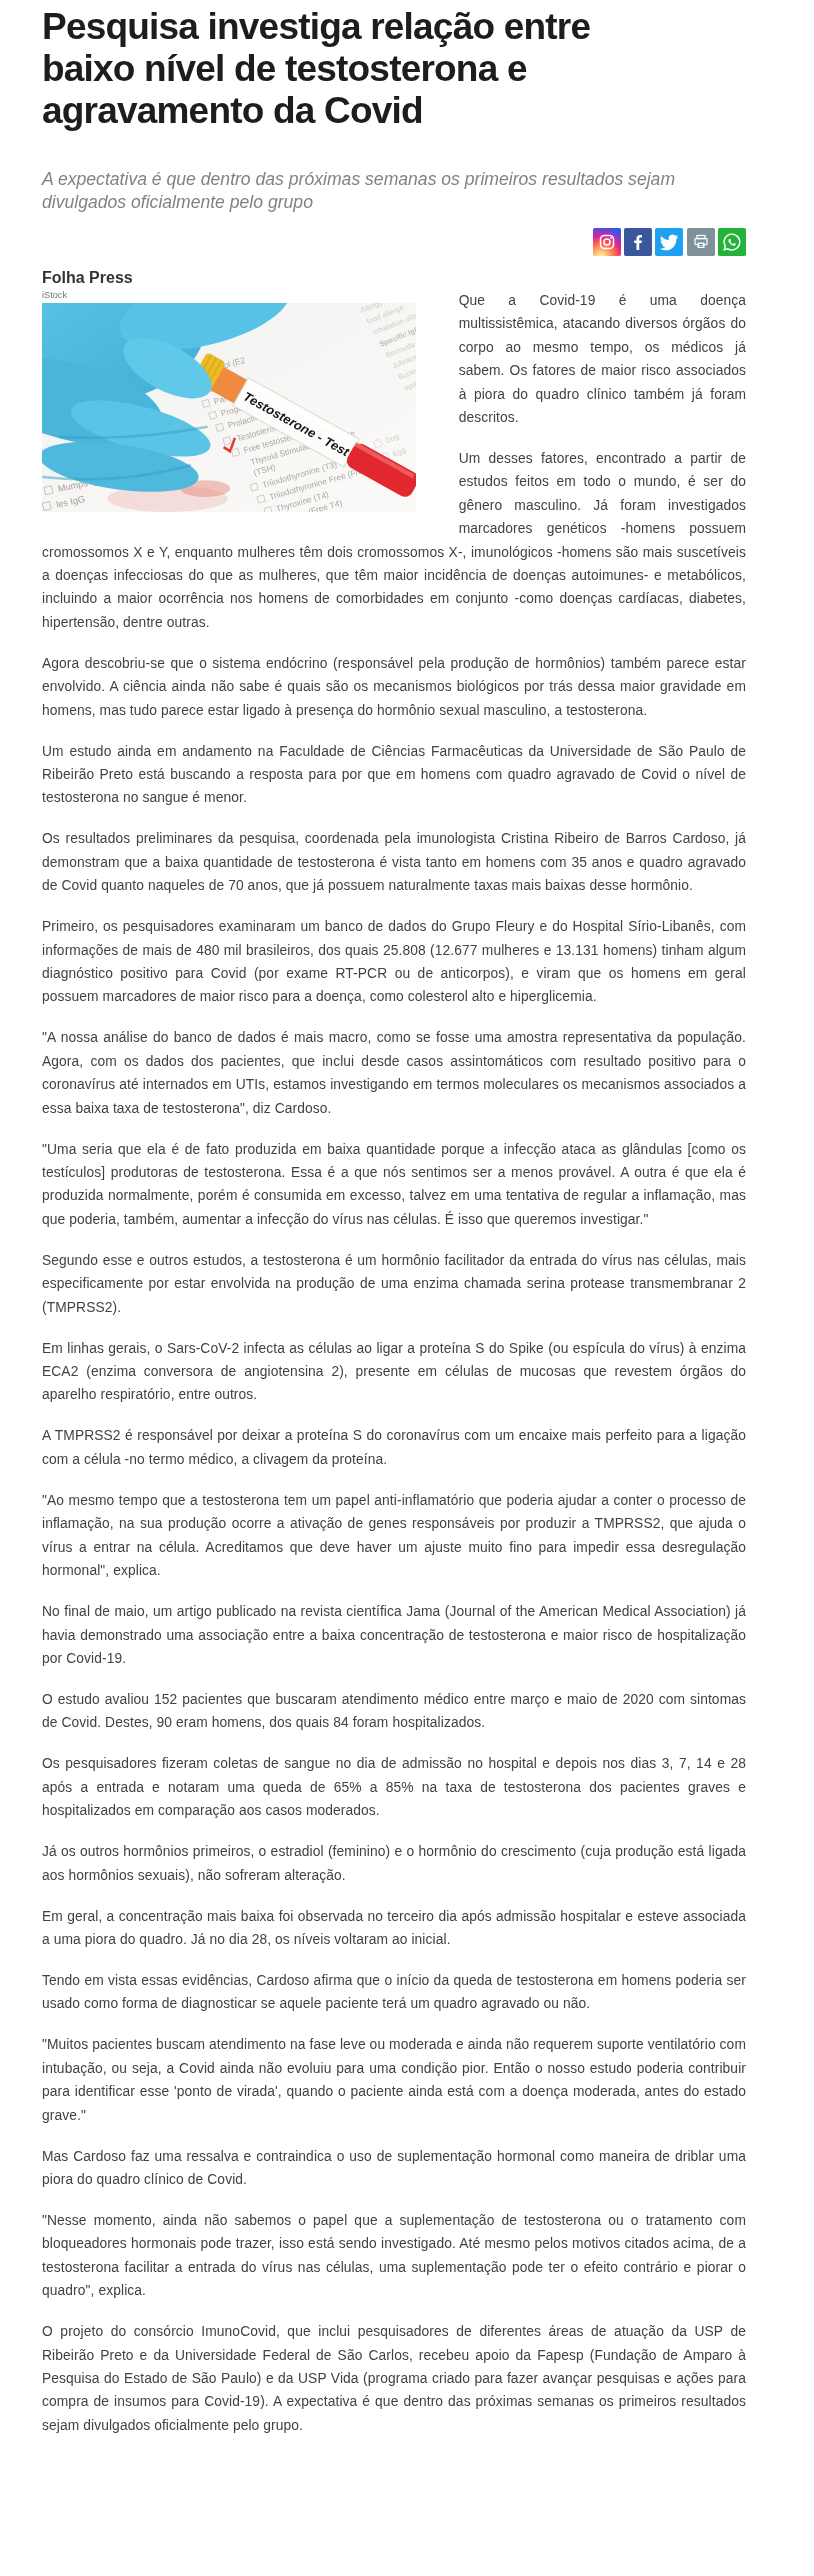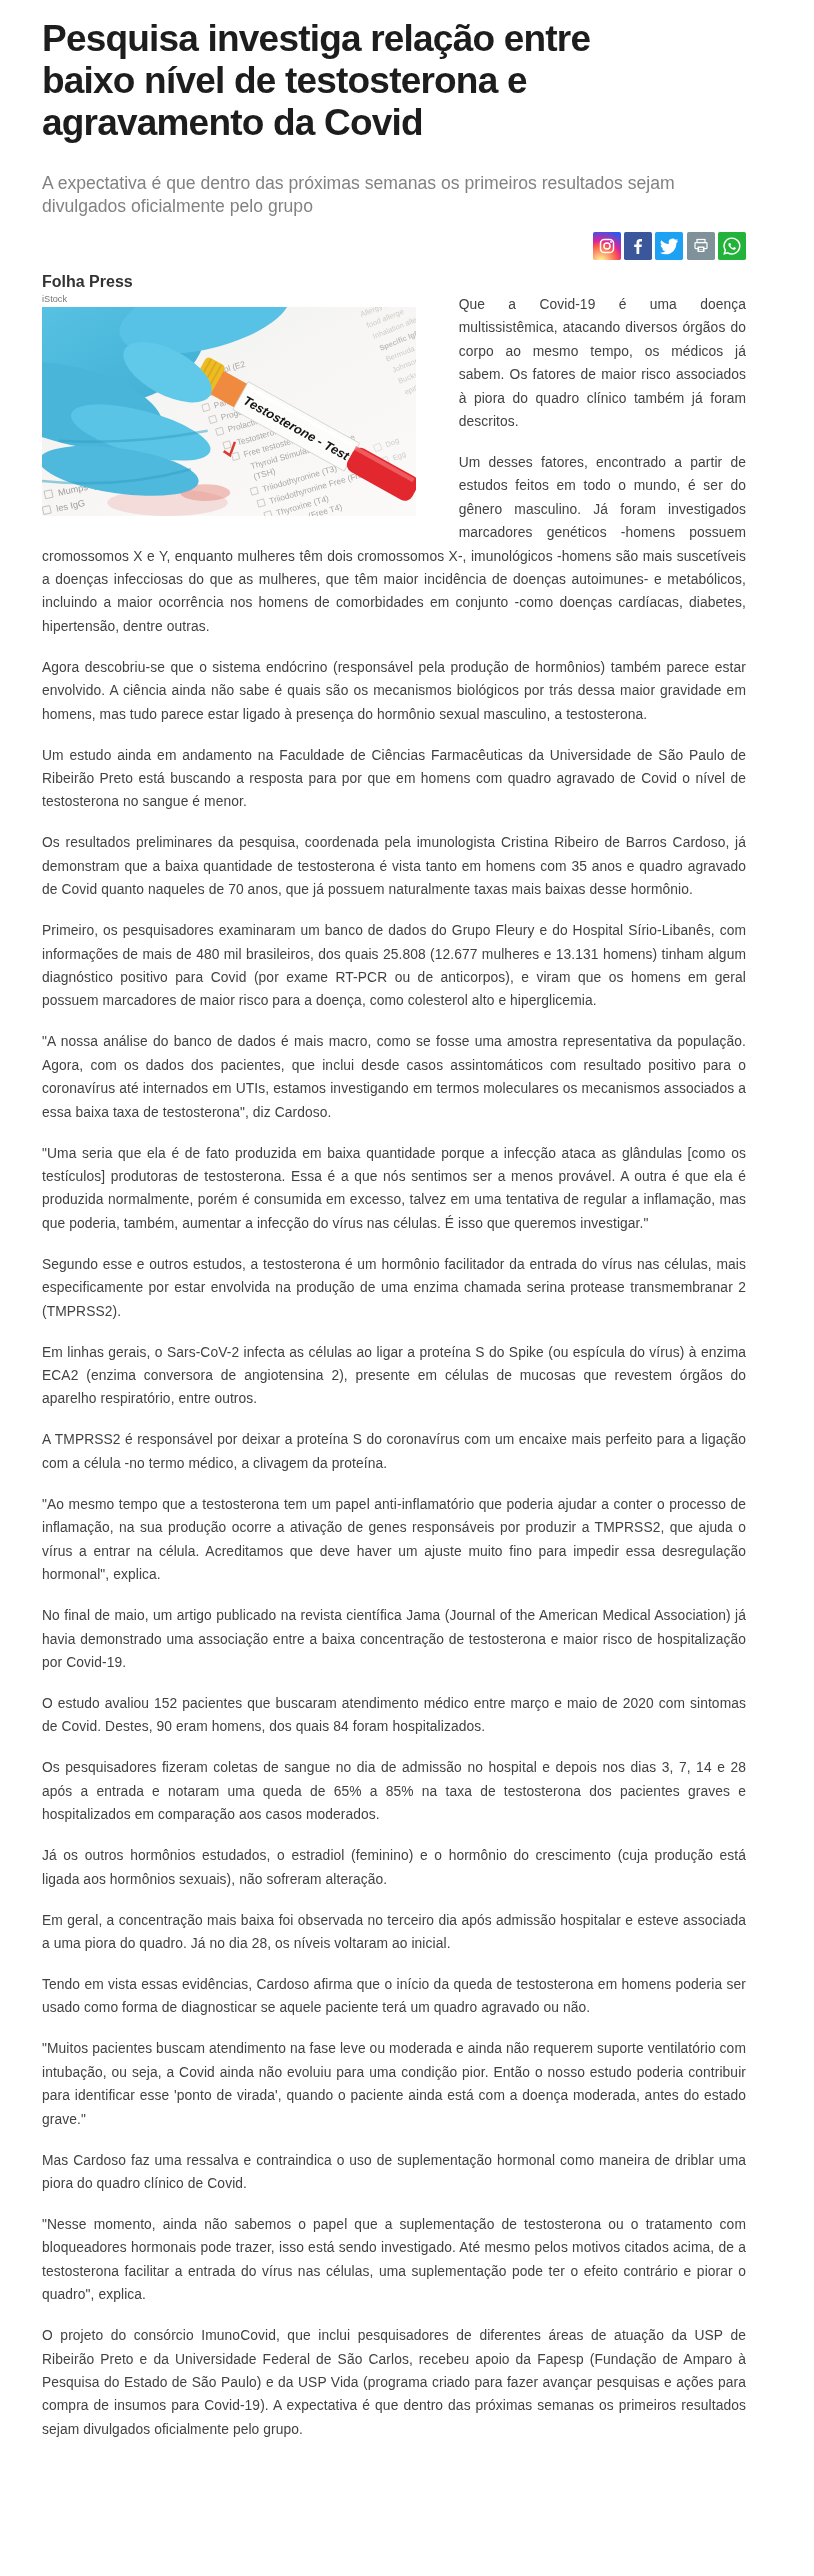--- a/index.html
+++ b/index.html
@@ -1,21 +1,21 @@
 <!DOCTYPE html>
 <html lang="pt" style="font-size:13.4px"><head>
 <meta charset="utf-8">
 <style>
   html,body{margin:0;padding:0;background:#ffffff;}
   body{width:814px;font-family:"Liberation Sans", Arial, sans-serif;color:#3f3f3f;}
   .page{padding:0 68px 3.3px 42px;}
-  h1{margin:0;padding-top:18px;font-size:37px;line-height:42px;font-weight:bold;
+  h1{margin:0;padding-top:6px;font-size:37px;line-height:42px;font-weight:bold;
      color:#1d1d1d;letter-spacing:-0.8px;max-width:685px;}
   h1 span{display:block;}
-  .subtitle{margin-top:28px;font-size:17.6px;line-height:22.6px;color:#828282;max-width:705px;}
+  .subtitle{margin-top:36px;font-style:italic;font-size:17.6px;line-height:22.6px;color:#828282;max-width:705px;}
   .share-row{margin-top:15px;display:flex;justify-content:flex-end;gap:3.3px;}
   .share-btn{width:28px;height:28px;border-radius:1.7px;display:flex;align-items:center;justify-content:center;cursor:pointer;}
   .share-btn svg{display:block;}
   .ig{background:radial-gradient(circle at 28% 107%,#fdf497 0%,#fdf497 5%,#fd5949 45%,#d6249f 60%,#285AEB 90%);}
   .fb{background:#39579A;}
   .tw{background:#1DA1F2;}
   .pr{background:#7F9299;}
   .wa{background:#23B33A;}
   .byline{margin-top:13px;font-size:16px;font-weight:bold;color:#333333;}
   .article{margin-top:1.7px;}
@@ -192,21 +192,21 @@
     <p>Primeiro, os pesquisadores examinaram um banco de dados do Grupo Fleury e do Hospital Sírio-Libanês, com informações de mais de 480 mil brasileiros, dos quais 25.808 (12.677 mulheres e 13.131 homens) tinham algum diagnóstico positivo para Covid (por exame RT-PCR ou de anticorpos), e viram que os homens em geral possuem marcadores de maior risco para a doença, como colesterol alto e hiperglicemia.</p>
     <p>"A nossa análise do banco de dados é mais macro, como se fosse uma amostra representativa da população. Agora, com os dados dos pacientes, que inclui desde casos assintomáticos com resultado positivo para o coronavírus até internados em UTIs, estamos investigando em termos moleculares os mecanismos associados a essa baixa taxa de testosterona", diz Cardoso.</p>
     <p>"Uma seria que ela é de fato produzida em baixa quantidade porque a infecção ataca as glândulas [como os testículos] produtoras de testosterona. Essa é a que nós sentimos ser a menos provável. A outra é que ela é produzida normalmente, porém é consumida em excesso, talvez em uma tentativa de regular a inflamação, mas que poderia, também, aumentar a infecção do vírus nas células. É isso que queremos investigar."</p>
     <p>Segundo esse e outros estudos, a testosterona é um hormônio facilitador da entrada do vírus nas células, mais especificamente por estar envolvida na produção de uma enzima chamada serina protease transmembranar 2 (TMPRSS2).</p>
     <p>Em linhas gerais, o Sars-CoV-2 infecta as células ao ligar a proteína S do Spike (ou espícula do vírus) à enzima ECA2 (enzima conversora de angiotensina 2), presente em células de mucosas que revestem órgãos do aparelho respiratório, entre outros.</p>
     <p>A TMPRSS2 é responsável por deixar a proteína S do coronavírus com um encaixe mais perfeito para a ligação com a célula -no termo médico, a clivagem da proteína.</p>
     <p>"Ao mesmo tempo que a testosterona tem um papel anti-inflamatório que poderia ajudar a conter o processo de inflamação, na sua produção ocorre a ativação de genes responsáveis por produzir a TMPRSS2, que ajuda o vírus a entrar na célula. Acreditamos que deve haver um ajuste muito fino para impedir essa desregulação hormonal", explica.</p>
     <p>No final de maio, um artigo publicado na revista científica Jama (Journal of the American Medical Association) já havia demonstrado uma associação entre a baixa concentração de testosterona e maior risco de hospitalização por Covid-19.</p>
     <p>O estudo avaliou 152 pacientes que buscaram atendimento médico entre março e maio de 2020 com sintomas de Covid. Destes, 90 eram homens, dos quais 84 foram hospitalizados.</p>
     <p>Os pesquisadores fizeram coletas de sangue no dia de admissão no hospital e depois nos dias 3, 7, 14 e 28 após a entrada e notaram uma queda de 65% a 85% na taxa de testosterona dos pacientes graves e hospitalizados em comparação aos casos moderados.</p>
-    <p>Já os outros hormônios estudados, o estradiol (feminino) e o hormônio do crescimento (cuja produção está ligada aos hormônios sexuais), não sofreram alteração.</p>
+    <p>Já os outros hormônios primeiros, o estradiol (feminino) e o hormônio do crescimento (cuja produção está ligada aos hormônios sexuais), não sofreram alteração.</p>
     <p>Em geral, a concentração mais baixa foi observada no terceiro dia após admissão hospitalar e esteve associada a uma piora do quadro. Já no dia 28, os níveis voltaram ao inicial.</p>
     <p>Tendo em vista essas evidências, Cardoso afirma que o início da queda de testosterona em homens poderia ser usado como forma de diagnosticar se aquele paciente terá um quadro agravado ou não.</p>
     <p>"Muitos pacientes buscam atendimento na fase leve ou moderada e ainda não requerem suporte ventilatório com intubação, ou seja, a Covid ainda não evoluiu para uma condição pior. Então o nosso estudo poderia contribuir para identificar esse 'ponto de virada', quando o paciente ainda está com a doença moderada, antes do estado grave."</p>
     <p>Mas Cardoso faz uma ressalva e contraindica o uso de suplementação hormonal como maneira de driblar uma piora do quadro clínico de Covid.</p>
     <p>"Nesse momento, ainda não sabemos o papel que a suplementação de testosterona ou o tratamento com bloqueadores hormonais pode trazer, isso está sendo investigado. Até mesmo pelos motivos citados acima, de a testosterona facilitar a entrada do vírus nas células, uma suplementação pode ter o efeito contrário e piorar o quadro", explica.</p>
     <p>O projeto do consórcio ImunoCovid, que inclui pesquisadores de diferentes áreas de atuação da USP de Ribeirão Preto e da Universidade Federal de São Carlos, recebeu apoio da Fapesp (Fundação de Amparo à Pesquisa do Estado de São Paulo) e da USP Vida (programa criado para fazer avançar pesquisas e ações para compra de insumos para Covid-19). A expectativa é que dentro das próximas semanas os primeiros resultados sejam divulgados oficialmente pelo grupo.</p>
     <div class="clear"></div>
   </div>
 
 </div>

